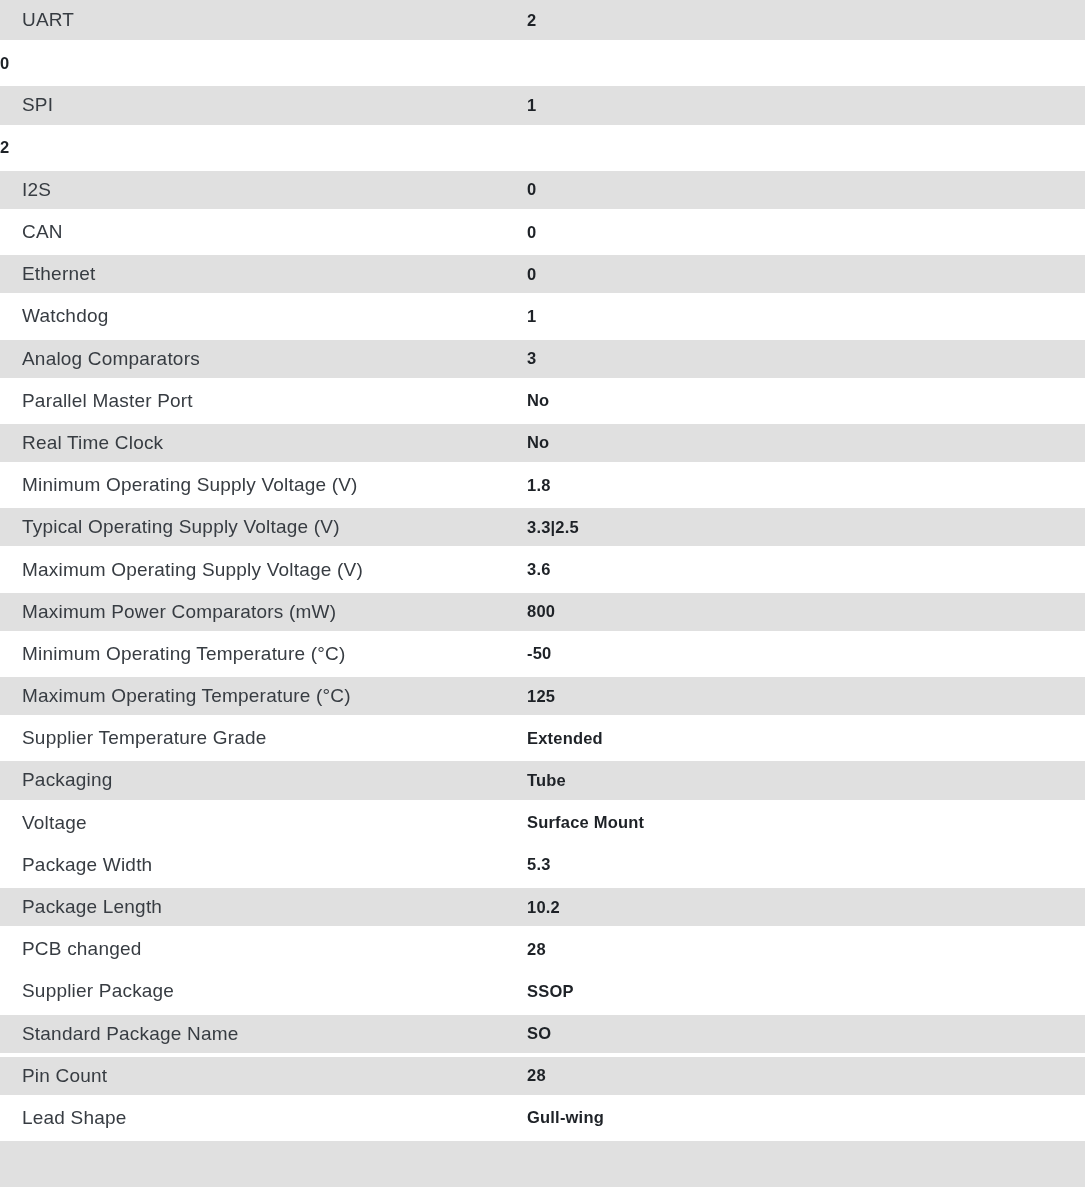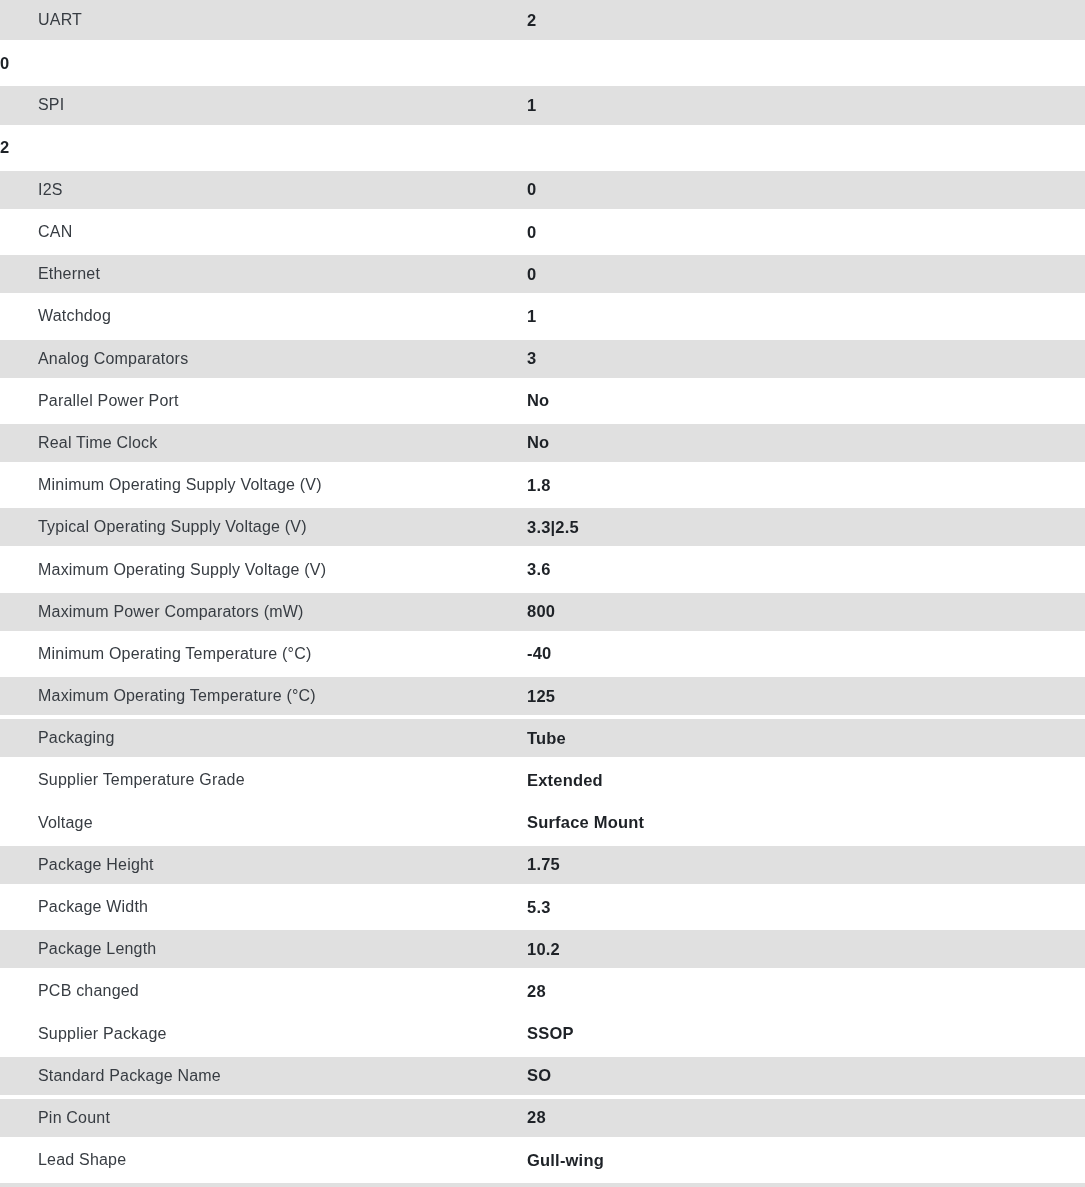--- a/index.html
+++ b/index.html
@@ -32,22 +32,22 @@
   .spec-row.striped {
     background: var(--stripe);
     border-top: 2px solid var(--page-bg);
     border-bottom: 2px solid var(--page-bg);
   }
   .spec-row.striped:first-child {
     border-top: none;
   }
   .spec-label {
     flex: 0 0 527px;
-    padding-left: 38px;
-    font-size: 16px;
+    padding-left: 22px;
+    font-size: 19px;
     font-weight: 400;
     color: var(--label-color);
     letter-spacing: 0.2px;
     white-space: nowrap;
   }
   .spec-value {
     flex: 1 1 auto;
     font-size: 16.5px;
     font-weight: 700;
     color: var(--value-color);
@@ -93,21 +93,21 @@
     </div>
     <div class="spec-row">
       <div class="spec-label">Watchdog</div>
       <div class="spec-value">1</div>
     </div>
     <div class="spec-row striped">
       <div class="spec-label">Analog Comparators</div>
       <div class="spec-value">3</div>
     </div>
     <div class="spec-row">
-      <div class="spec-label">Parallel Power Port</div>
+      <div class="spec-label">Parallel Master Port</div>
       <div class="spec-value">No</div>
     </div>
     <div class="spec-row striped">
       <div class="spec-label">Real Time Clock</div>
       <div class="spec-value">No</div>
     </div>
     <div class="spec-row">
       <div class="spec-label">Minimum Operating Supply Voltage (V)</div>
       <div class="spec-value">1.8</div>
     </div>
@@ -118,41 +118,37 @@
     <div class="spec-row">
       <div class="spec-label">Maximum Operating Supply Voltage (V)</div>
       <div class="spec-value">3.6</div>
     </div>
     <div class="spec-row striped">
       <div class="spec-label">Maximum Power Comparators (mW)</div>
       <div class="spec-value">800</div>
     </div>
     <div class="spec-row">
       <div class="spec-label">Minimum Operating Temperature (°C)</div>
-      <div class="spec-value">-40</div>
+      <div class="spec-value">-50</div>
     </div>
     <div class="spec-row striped">
       <div class="spec-label">Maximum Operating Temperature (°C)</div>
       <div class="spec-value">125</div>
+    </div>
+    <div class="spec-row">
+      <div class="spec-label">Supplier Temperature Grade</div>
+      <div class="spec-value">Extended</div>
     </div>
     <div class="spec-row striped">
       <div class="spec-label">Packaging</div>
       <div class="spec-value">Tube</div>
     </div>
     <div class="spec-row">
-      <div class="spec-label">Supplier Temperature Grade</div>
-      <div class="spec-value">Extended</div>
-    </div>
-    <div class="spec-row">
       <div class="spec-label">Voltage</div>
       <div class="spec-value">Surface Mount</div>
-    </div>
-    <div class="spec-row striped">
-      <div class="spec-label">Package Height</div>
-      <div class="spec-value">1.75</div>
     </div>
     <div class="spec-row">
       <div class="spec-label">Package Width</div>
       <div class="spec-value">5.3</div>
     </div>
     <div class="spec-row striped">
       <div class="spec-label">Package Length</div>
       <div class="spec-value">10.2</div>
     </div>
     <div class="spec-row">

